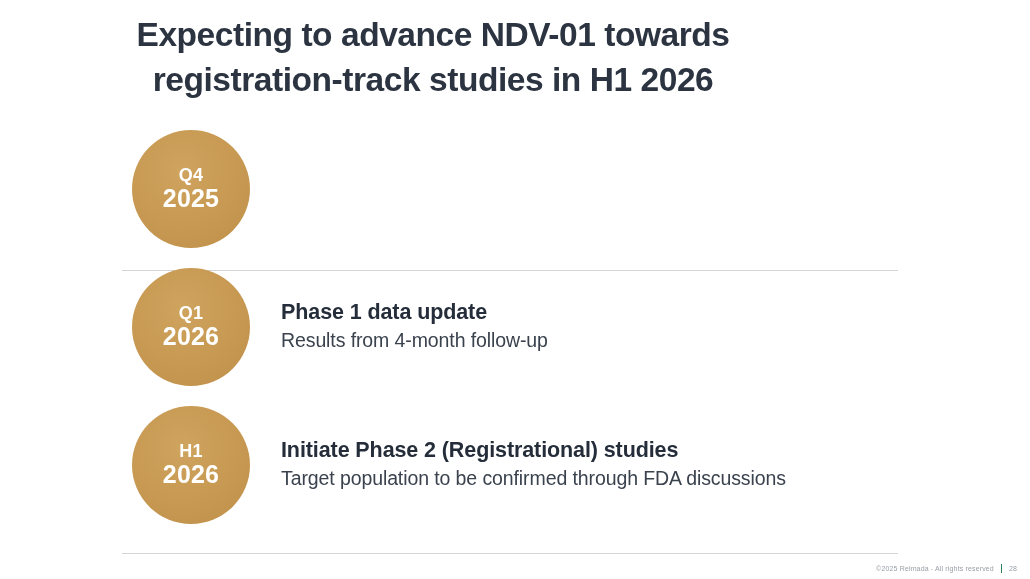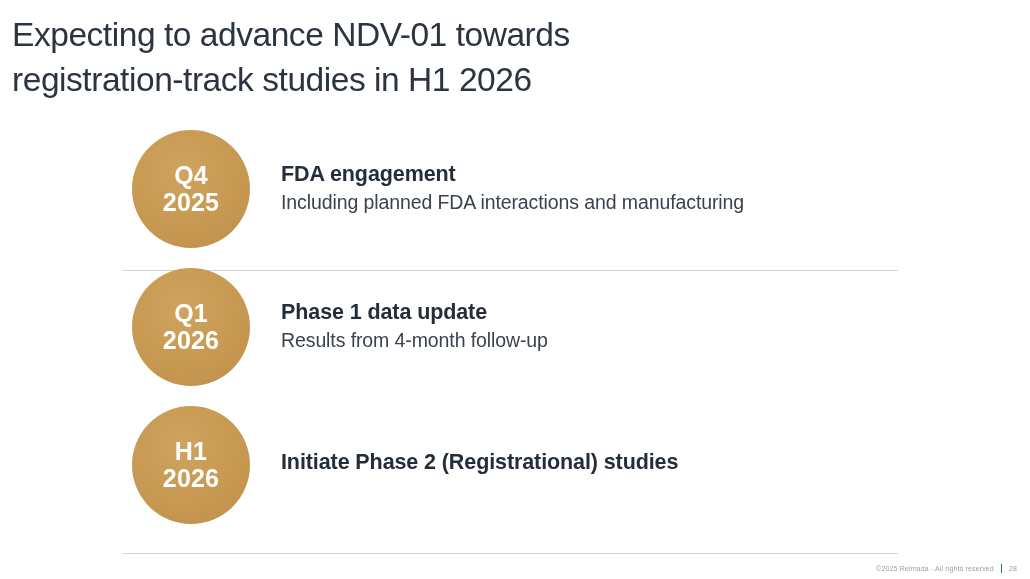--- a/index.html
+++ b/index.html
@@ -20,29 +20,30 @@
     position: relative;
     width: 1030px;
     height: 579px;
     background: #ffffff;
     box-sizing: border-box;
   }
 
   
   .slide-title {
     position: absolute;
-    left: 12px;
+    left: 38px;
     top: 13px;
     width: 790px;
     color: #2b3440;
     font-size: 33.5px;
-    font-weight: normal;
+    font-weight: bold;
     line-height: 1.33;
     letter-spacing: -0.45px;
     white-space: pre-line;
+    text-align: center;
   }
 
   
   .timeline {
     position: absolute;
     left: 0;
     top: 120px;
     width: 1030px;
   }
 
@@ -63,21 +64,21 @@
     background: radial-gradient(circle at 42% 34%, #cfa45e 0%, #c89a54 48%, #bf8f49 100%);
     display: flex;
     flex-direction: column;
     align-items: center;
     justify-content: center;
     color: #ffffff;
     line-height: 1.08;
     text-align: center;
   }
   .badge-period {
-    font-size: 25px;
+    font-size: 18px;
     font-weight: bold;
     letter-spacing: 0.2px;
   }
   .badge-year {
     font-size: 25px;
     font-weight: bold;
     letter-spacing: 0.2px;
   }
 
   .row-text {
@@ -142,24 +143,20 @@
   <div class="slide-title">Expecting to advance NDV-01 towards
 registration-track studies in H1 2026</div>
 
   <div class="timeline">
 
     <div class="row">
       <div class="badge">
         <span class="badge-period">Q4</span>
         <span class="badge-year">2025</span>
       </div>
-      <div class="row-text">
-        <div class="row-title">FDA engagement</div>
-        <div class="row-sub">Including planned FDA interactions and manufacturing</div>
-      </div>
       <div class="divider d1"></div>
     </div>
 
     <div class="row">
       <div class="badge">
         <span class="badge-period">Q1</span>
         <span class="badge-year">2026</span>
       </div>
       <div class="row-text">
         <div class="row-title">Phase 1 data update</div>
@@ -168,20 +165,21 @@
       <div class="divider d2"></div>
     </div>
 
     <div class="row">
       <div class="badge">
         <span class="badge-period">H1</span>
         <span class="badge-year">2026</span>
       </div>
       <div class="row-text">
         <div class="row-title">Initiate Phase 2 (Registrational) studies</div>
+        <div class="row-sub">Target population to be confirmed through FDA discussions</div>
       </div>
     </div>
 
   </div>
 
   <div class="footer">
     <span>©2025 Relmada - All rights reserved</span>
     <span class="footer-sep"></span>
     <span class="footer-page">28</span>
   </div>

